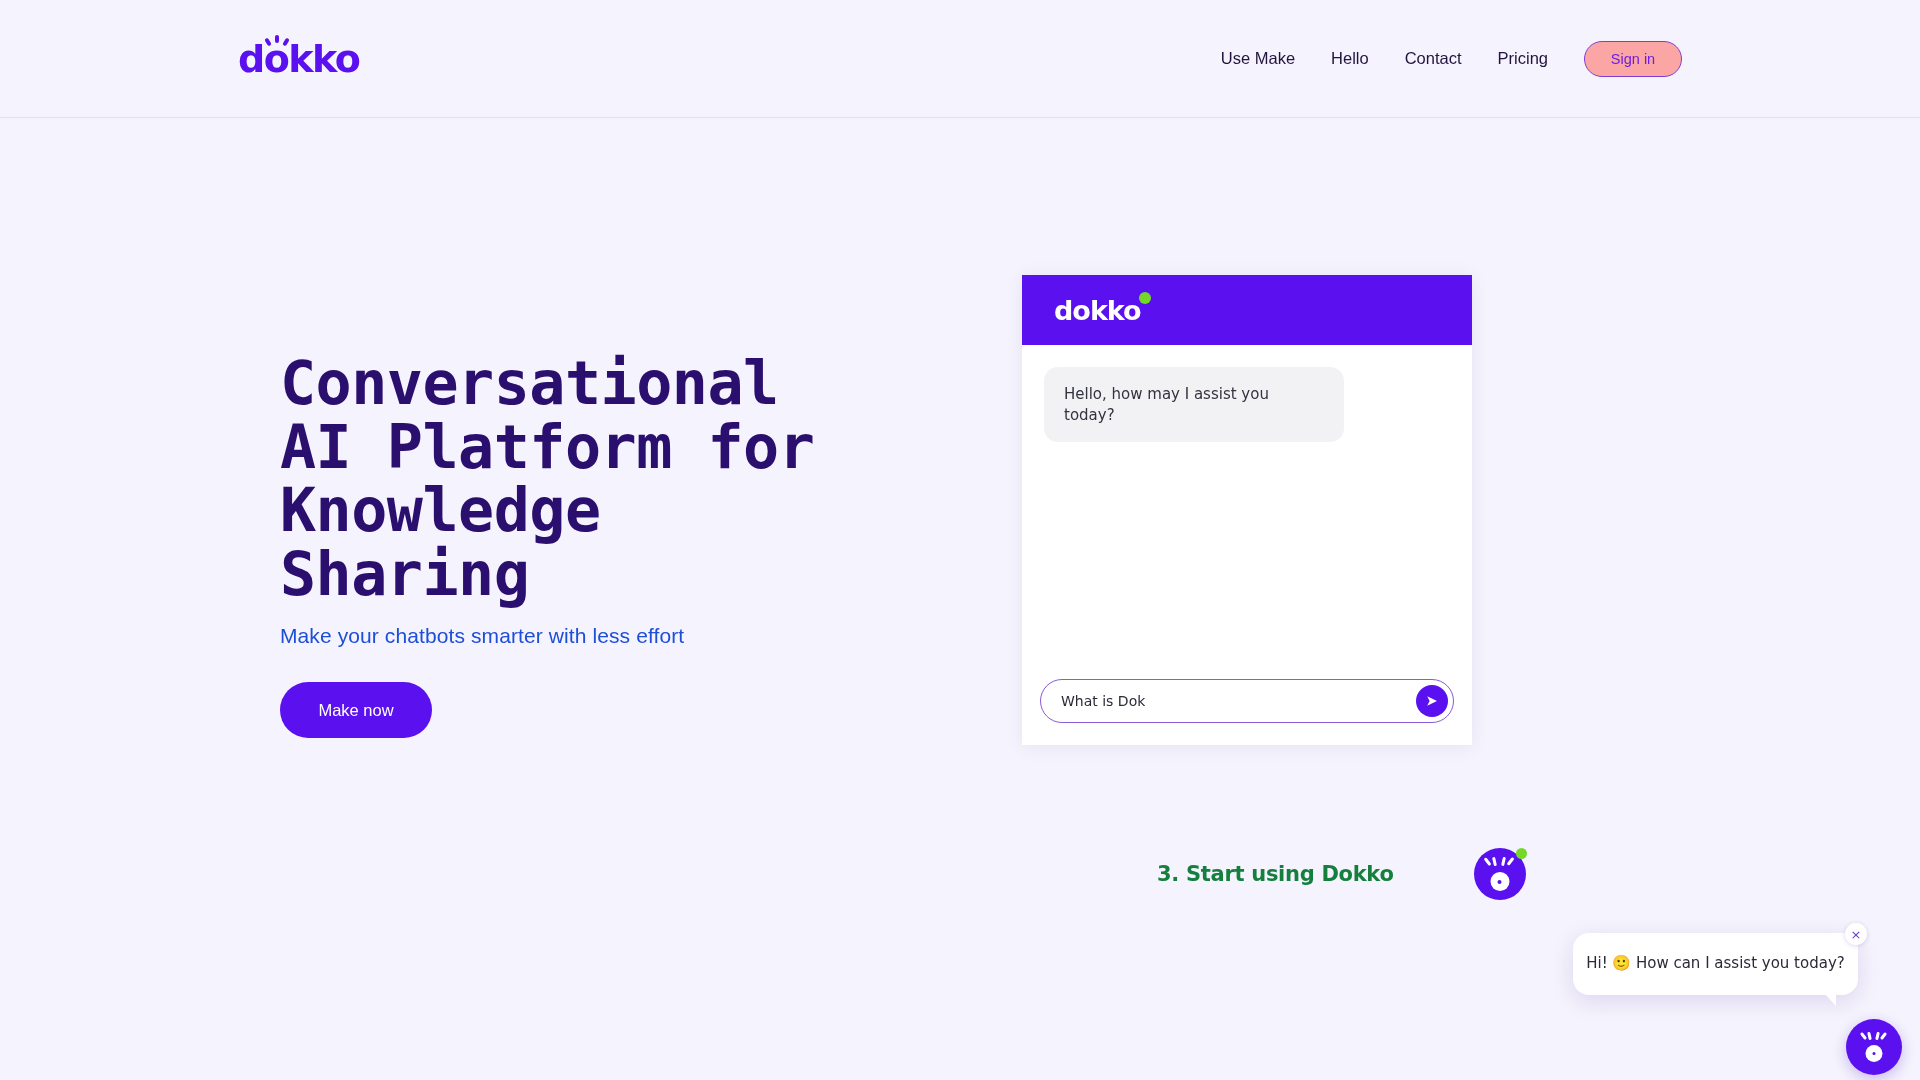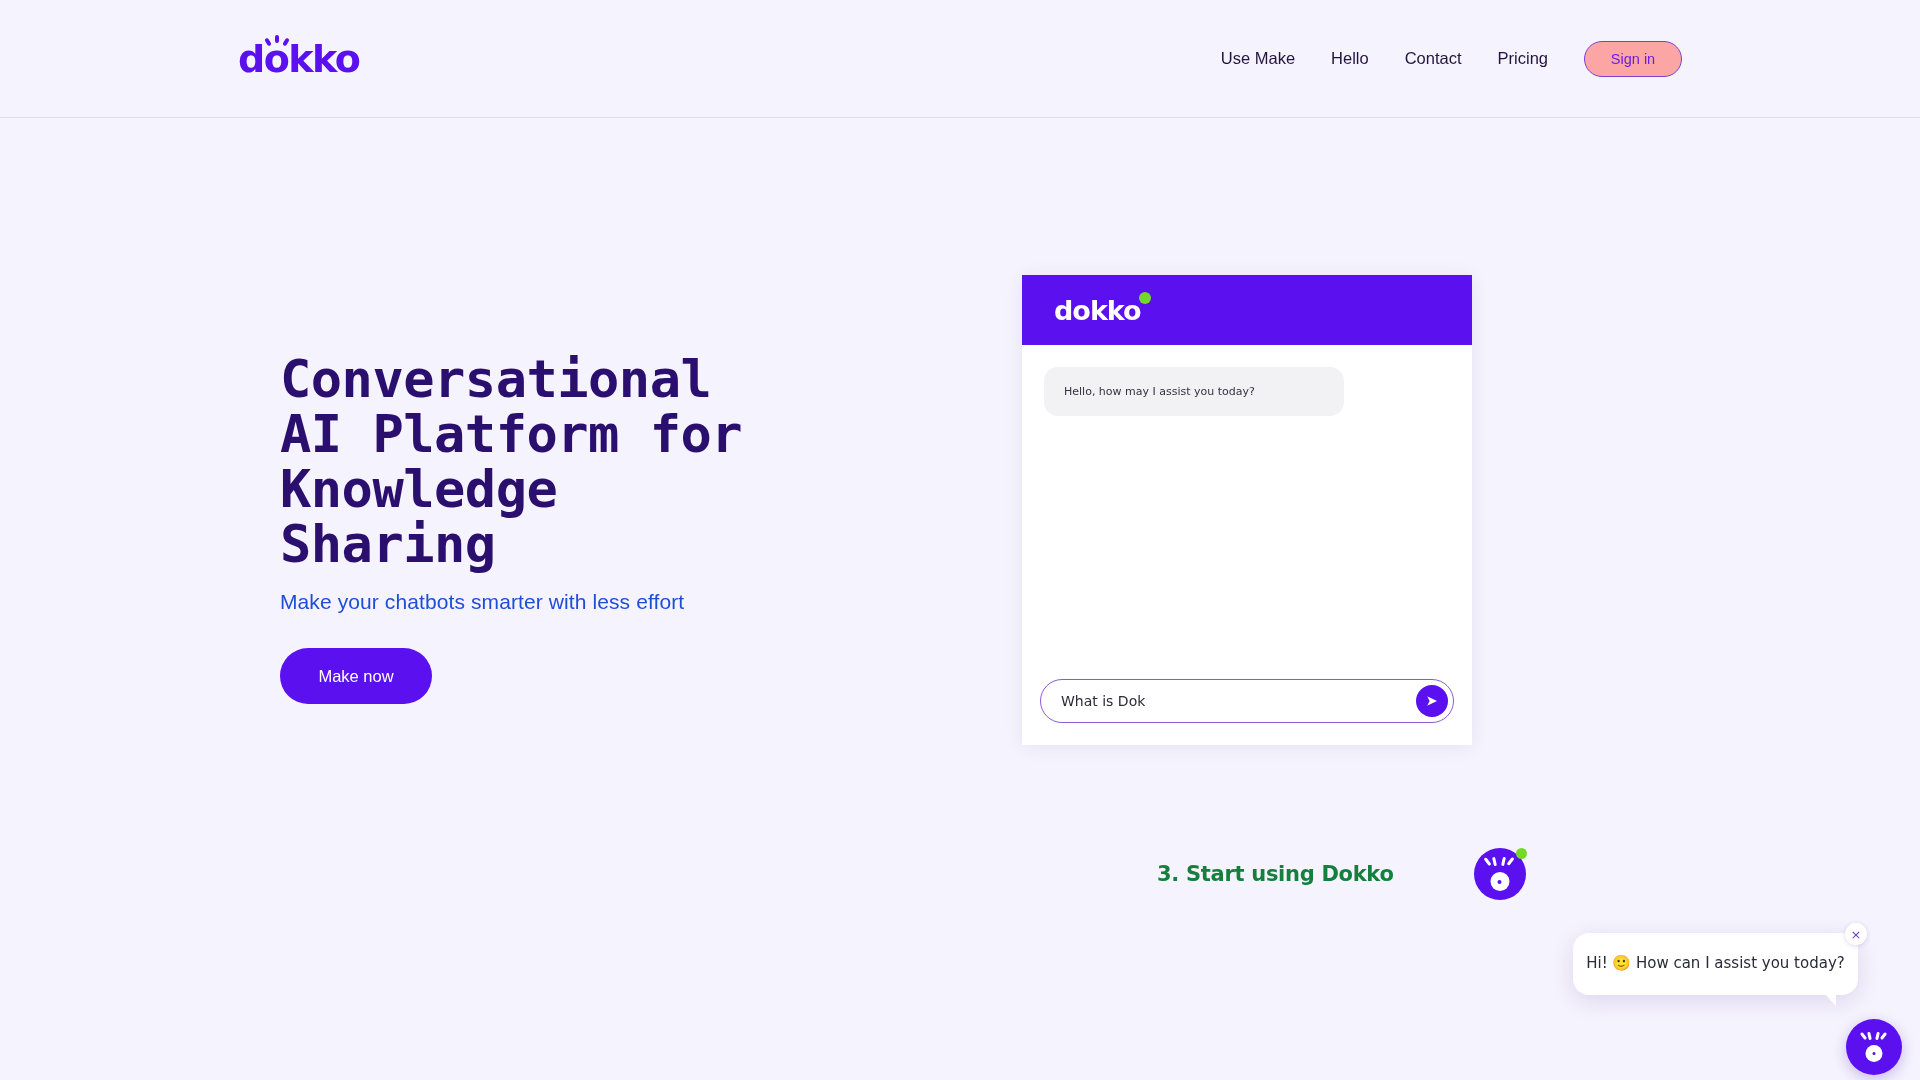--- a/index.html
+++ b/index.html
@@ -107,21 +107,21 @@
 
   .hero-copy {
     position: absolute;
     left: 280px;
     top: 234px;
     width: 720px;
   }
 
   .hero-title {
     font-family: "DejaVu Sans Mono", "Liberation Mono", monospace;
-    font-size: 52px;
+    font-size: 60px;
     line-height: 1.06;
     font-weight: 700;
     color: #2a0f6e;
     letter-spacing: -0.5px;
     white-space: pre-line;
   }
 
   .hero-sub {
     margin-top: 18px;
     font-size: 21px;
@@ -193,21 +193,21 @@
     flex: 1 1 auto;
     position: relative;
     padding: 22px 22px 0 22px;
     background: #ffffff;
   }
   .cw-bubble {
     max-width: 300px;
     background: #f2f2f5;
     border-radius: 14px;
     padding: 17px 20px;
-    font-size: 11px;
+    font-size: 15px;
     line-height: 1.38;
     color: #333340;
     font-family: "DejaVu Sans", sans-serif;
   }
 
   .cw-inputrow {
     flex: 0 0 auto;
     padding: 4px 18px 22px 18px;
     border-radius: 30px;
   }

